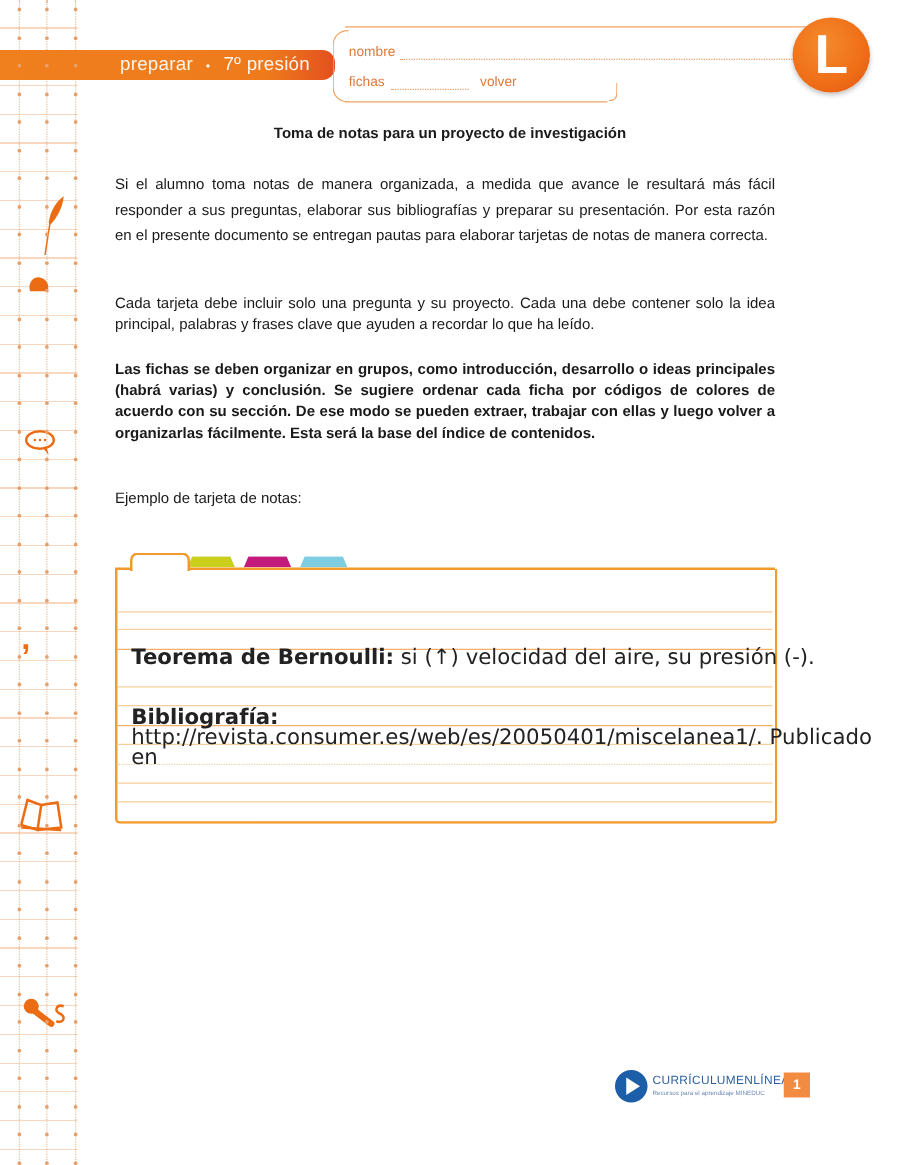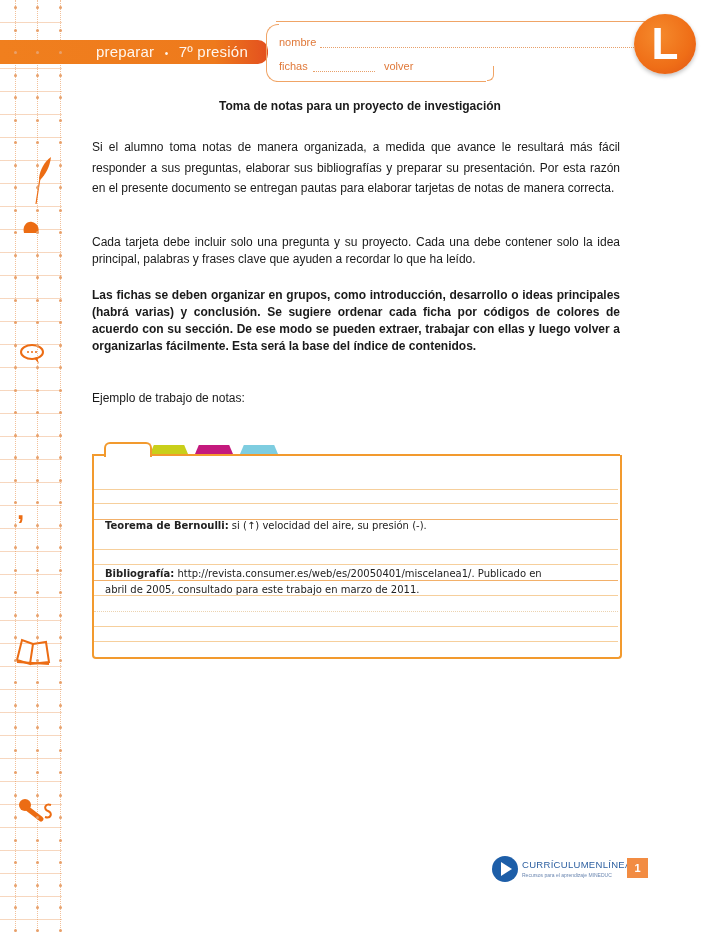--- a/index.html
+++ b/index.html
@@ -48,21 +48,21 @@
 
   
   .card {
     position:absolute; left:92px; top:455px; width:526px; height:202px;
     border:2px solid #f29a2e; border-top:none; border-radius:0 0 4px 4px;
   }
   .card-top { position:absolute; left:92px; top:454px; width:528px; height:2px; background:#f29a2e; }
   .tab { position:absolute; top:445px; height:9px; width:38px; clip-path:polygon(10% 0,90% 0,100% 100%,0 100%); }
   .rule { position:absolute; left:94px; width:524px; height:0; border-top:1px solid #f6cf9c; }
   .rule.dotted { border-top:1px dotted #ecd3b0; }
-  .card-text { position:absolute; left:105px; font-family:"DejaVu Sans", sans-serif; font-size:10px; color:#222; line-height:16px; }
+  .card-text { position:absolute; left:105px; font-family:"DejaVu Sans", sans-serif; font-size:17px; color:#222; line-height:16px; }
   .card-text b { font-weight:bold; }
 
   
   .side-icon { position:absolute; color:#ec6c13; }
 
   
   .footer-logo { position:absolute; left:492px; top:856px; width:26px; height:26px; border-radius:50%; background:#1d5ea8; }
   .footer-logo::after { content:""; position:absolute; left:9px; top:6px; border-left:11px solid #fff; border-top:7px solid transparent; border-bottom:7px solid transparent; }
   .footer-brand { position:absolute; left:522px; top:859px; font-size:9.5px; color:#2c5fa0; letter-spacing:0.3px; }
   .footer-tag { position:absolute; left:522px; top:872px; font-size:5px; color:#6a86b0; }
@@ -97,21 +97,21 @@
 <span class="field-label" style="left:384px;top:60px;">volver</span>
 
 <div class="l-badge">L</div>
 
 <div class="title">Toma de notas para un proyecto de investigación</div>
 
 <div class="para" style="top:137px;">Si el alumno toma notas de manera organizada, a medida que avance le resultará más fácil responder a sus preguntas, elaborar sus bibliografías y preparar su presentación. Por esta razón en el presente documento se entregan pautas para elaborar tarjetas de notas de manera correcta.</div>
 <div class="para para2" style="top:234px;">Cada tarjeta debe incluir solo una pregunta y su proyecto. Cada una debe contener solo la idea principal, palabras y frases clave que ayuden a recordar lo que ha leído.</div>
 <div class="para para2" style="top:287px;font-weight:bold;">Las fichas se deben organizar en grupos, como introducción, desarrollo o ideas principales (habrá varias) y conclusión. Se sugiere ordenar cada ficha por códigos de colores de acuerdo con su sección. De ese modo se pueden extraer, trabajar con ellas y luego volver a organizarlas fácilmente. Esta será la base del índice de contenidos.</div>
 
-<div class="para" style="top:388px;">Ejemplo de trabajo de notas:</div>
+<div class="para" style="top:388px;">Ejemplo de tarjeta de notas:</div>
 
 <div class="tab" style="left:150px;background:#c9cf1a;"></div>
 <div class="tab" style="left:195px;background:#c4197d;"></div>
 <div class="tab" style="left:240px;background:#7ecde0;"></div>
 <div class="card-top" style="left:147px;width:473px;"></div>
 <div style="position:absolute;left:92px;top:454px;width:14px;height:2px;background:#f29a2e;"></div>
 <div style="position:absolute;left:104px;top:442px;width:44px;height:13px;border:2px solid #f29a2e;border-bottom:none;border-radius:6px 6px 0 0;background:#fff;"></div>
 <div class="card"></div>
 
 <div class="rule" style="top:489px;"></div>
@@ -123,21 +123,20 @@
 <div class="rule" style="top:595px;"></div>
 <div class="rule dotted" style="top:611px;"></div>
 <div class="rule" style="top:626px;"></div>
 <div class="rule" style="top:641px;"></div>
 
 <div class="card-text" style="top:518px;">
   <b>Teorema de Bernoulli:</b><span> si (↑) velocidad del aire, su presión (-).</span><br>
 </div>
 <div class="card-text" style="top:566px;">
   <b>Bibliografía:</b><span> http://revista.consumer.es/web/es/20050401/miscelanea1/. Publicado en</span><br>
-  <span>abril de 2005, consultado para este trabajo en marzo de 2011.</span>
 </div>
 
 <div class="side-icon" style="left:34px;top:156px;width:20px;height:50px;">
   <svg width="20" height="50" viewBox="0 0 20 50">
       <path d="M17 1 C10 6,6 14,5 22 L6 24 C12 18,16 10,17 1Z" fill="#ec6c13"></path>
       <line x1="6" y1="22" x2="2" y2="48" stroke="#ec6c13" stroke-width="1.2"></line>
     </svg>
 </div>
 <div class="side-icon" style="left:22px;top:220px;width:18px;height:14px;">
   <svg width="18" height="14" viewBox="0 0 18 14">

